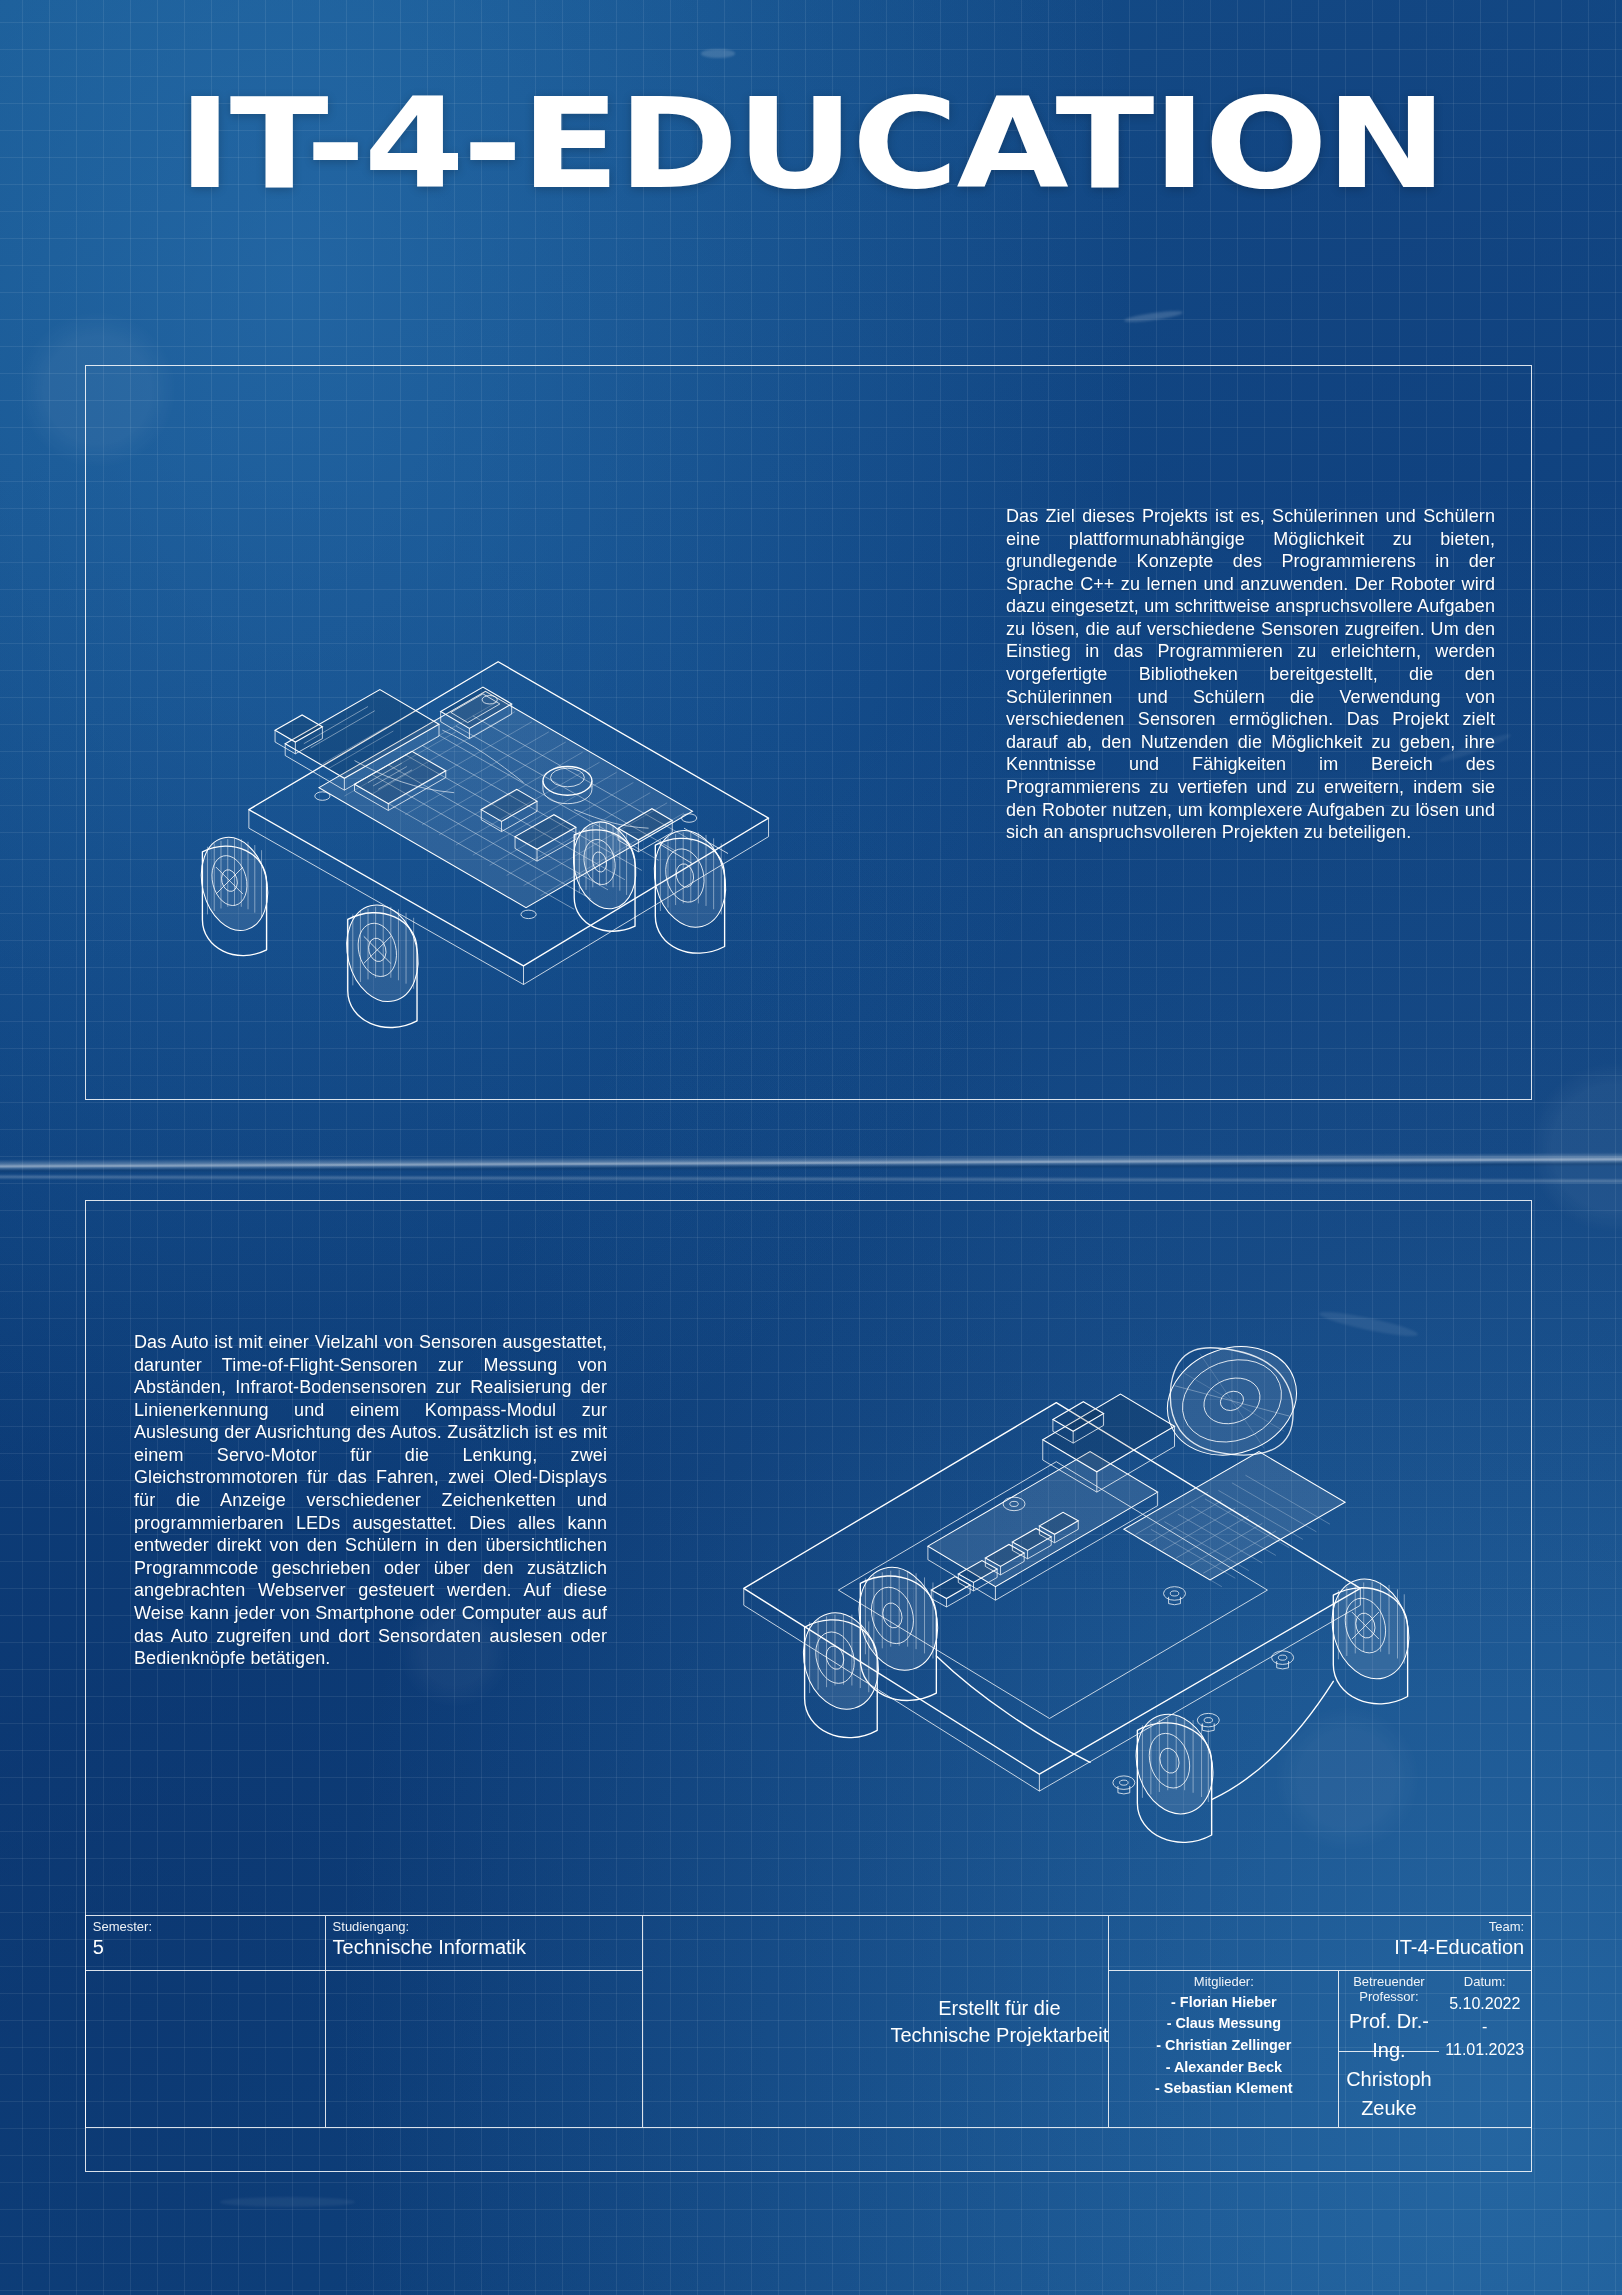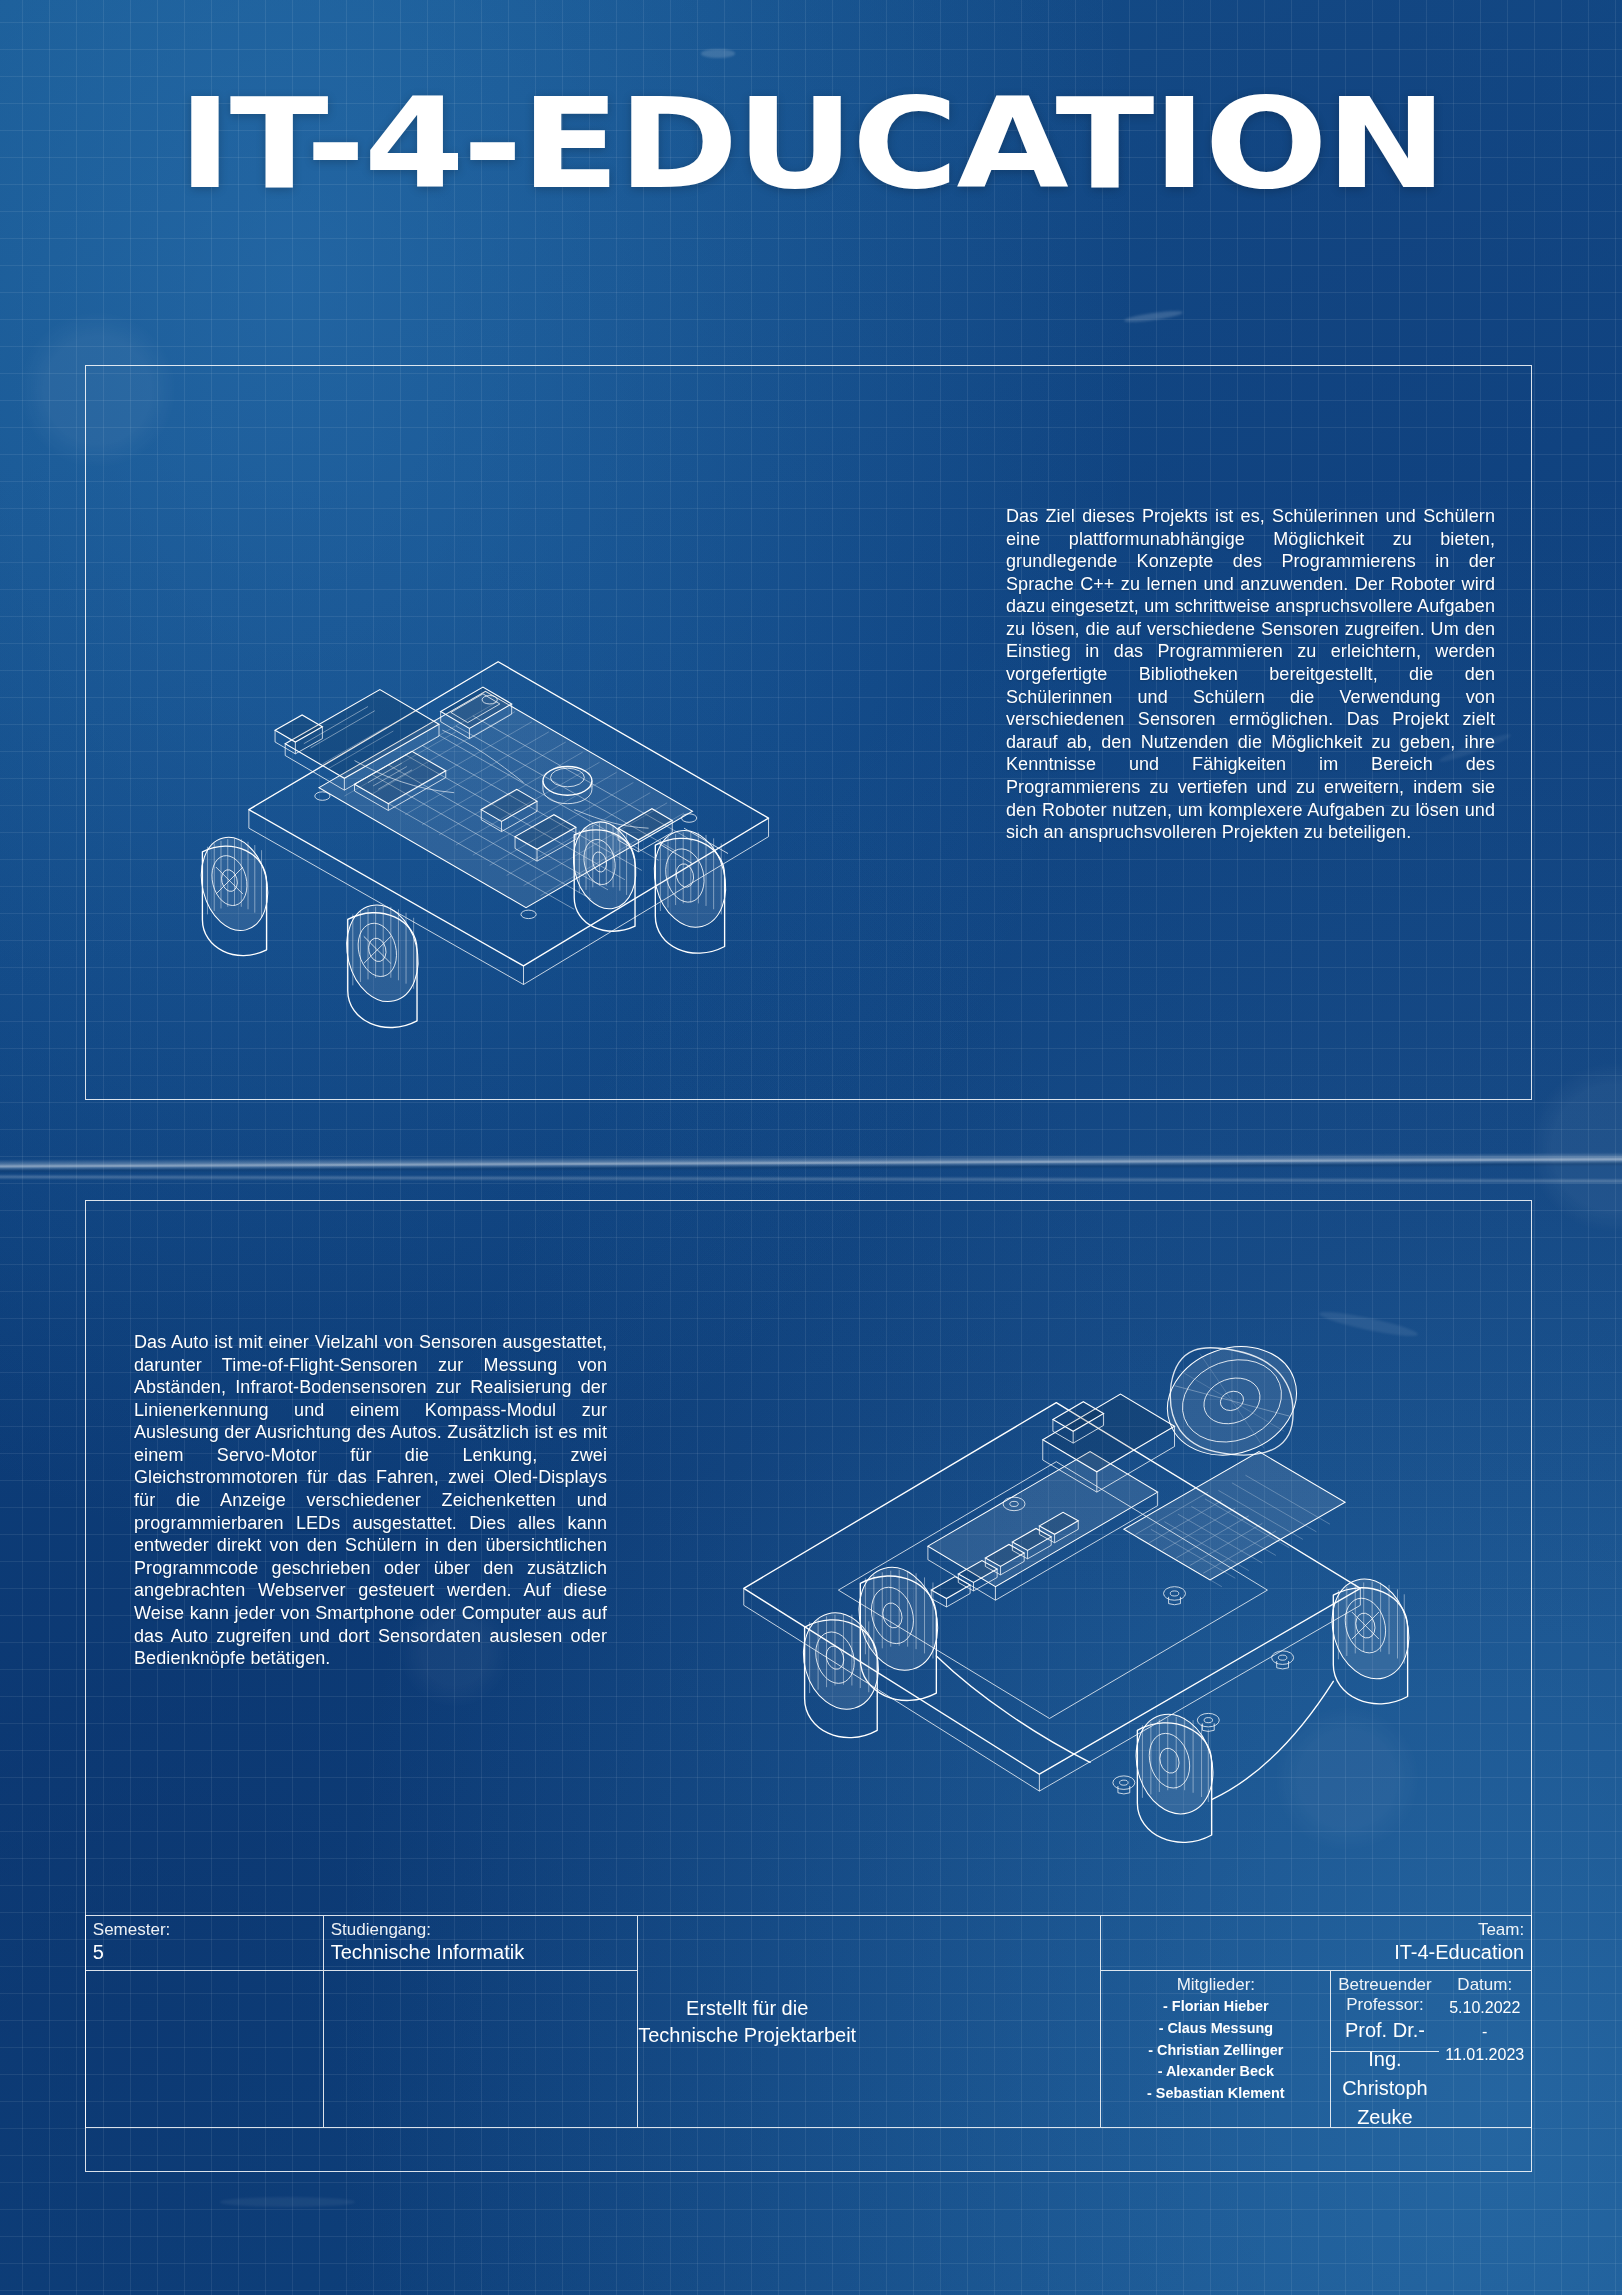--- a/index.html
+++ b/index.html
@@ -168,21 +168,21 @@
     height: 213px;
     box-sizing: border-box;
     border: 1.7px solid rgba(255,255,255,0.85);
     display: flex;
   }
   .tb-cell {
     box-sizing: border-box;
     position: relative;
   }
   .tb-label {
-    font-size: 17px;
+    font-size: 13px;
     line-height: 1.15;
     color: rgba(255,255,255,0.93);
     padding: 4.2px 6.8px 0 6.8px;
   }
   .tb-value {
     font-size: 20px;
     line-height: 1.2;
     padding: 0 6.8px;
     color: #ffffff;
   }
@@ -205,21 +205,21 @@
     display: flex;
     flex-direction: column;
   }
   #tb-studiengang-top { height: 54px; border-bottom: 1.7px solid rgba(255,255,255,0.85); }
   #tb-studiengang-bottom { flex: 1; }
   #tb-col-erstellt {
     width: 473px;
     border-right: 1.7px solid rgba(255,255,255,0.85);
     display: flex;
     align-items: center;
-    justify-content: flex-start;
+    justify-content: flex-end;
   }
   #tb-erstellt-inner {
     text-align: center;
     font-size: 20px;
     line-height: 1.35;
     white-space: pre-line;
   }
   #tb-col-team {
     flex: 1;
     display: flex;

